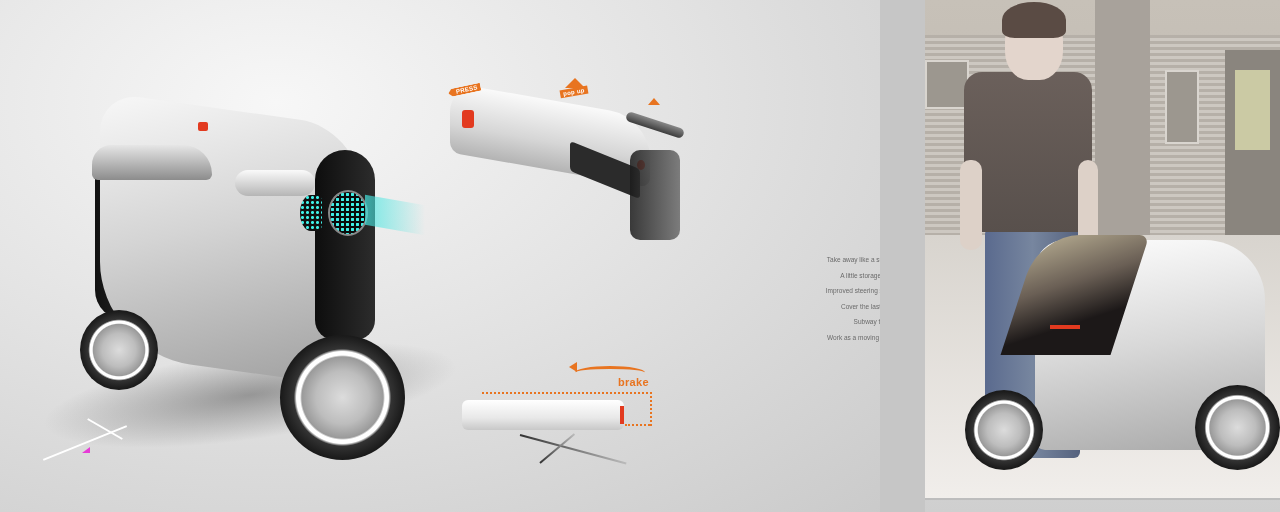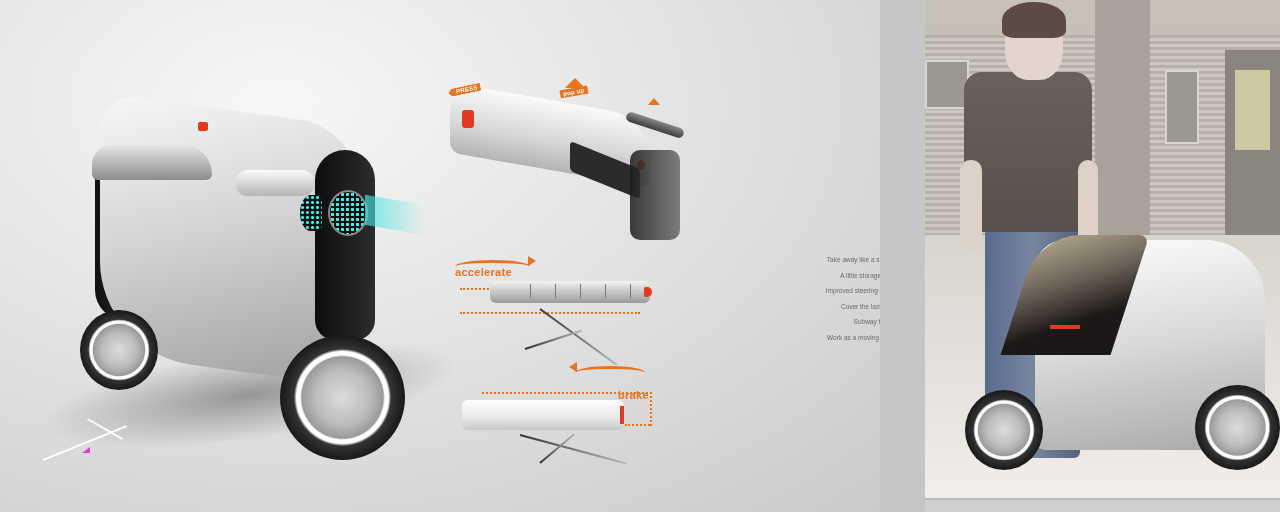--- a/index.html
+++ b/index.html
@@ -70,21 +70,21 @@
   .dots{position:absolute;border:2px dotted #e87420;}
   .accel .d1{left:5px;top:30px;width:180px;height:24px;border-right:none;border-left:none;border-bottom:none;}
   .accel .d2{left:5px;top:54px;width:180px;height:0;border-top:none;border-left:none;border-right:none;}
   .pole{position:absolute;height:2px;background:linear-gradient(90deg,#333,#bbb);transform-origin:left center;}
   .accel .p1{left:85px;top:50px;width:95px;transform:rotate(36deg);}
   .accel .p2{left:70px;top:90px;width:60px;transform:rotate(-18deg);}
   
   .brake{position:absolute;left:460px;top:362px;width:200px;height:105px;}
   .brake .curve-arrow{left:115px;top:4px;width:70px;}
   .brake .curve-arrow::before{content:"";position:absolute;left:-6px;top:-7px;border-right:8px solid #e87420;border-top:5px solid transparent;border-bottom:5px solid transparent;}
-  .brake .lbl{left:158px;top:14px;margin-top:13px;}
+  .brake .lbl{left:158px;top:14px;}
   .brake .bar{position:absolute;left:2px;top:38px;width:162px;height:30px;border-radius:6px;
     background:linear-gradient(180deg,#ffffff,#e8e8e8 60%,#c8c8c8);}
   .brake .bar .tip{position:absolute;right:0;top:6px;width:4px;height:18px;background:#e23a1f;}
   .brake .d1{left:22px;top:30px;width:168px;height:32px;border-left:none;border-bottom:none;}
   .brake .d2{left:165px;top:62px;width:25px;height:0;border-left:none;border-right:none;border-bottom:none;}
   .brake .p1{left:60px;top:72px;width:110px;transform:rotate(15deg);}
   .brake .p2{left:80px;top:100px;width:45px;transform:rotate(-40deg);}
   
   .features{position:absolute;left:770px;top:252px;width:132px;text-align:right;}
   .features .item{font-size:6.5px;color:#6a6a6a;line-height:15.6px;white-space:nowrap;}
@@ -150,36 +150,20 @@
     <div class="lamp1"></div>
     <div class="lamp2"></div>
     <div class="leg"></div>
     <div class="stick"></div>
     <div class="tag press">PRESS</div>
     <div class="arrow-up a1"></div>
     <div class="tag popup">pop up</div>
     <div class="arrow-up a2"></div>
   </div>
 
-  <div class="accel">
-    <div class="curve-arrow"></div>
-    <div class="lbl">accelerate</div>
-    <div class="dots d1"></div>
-    <div class="dots d2"></div>
-    <div class="grip">
-      <div class="seg" style="left:40px"></div>
-      <div class="seg" style="left:65px"></div>
-      <div class="seg" style="left:90px"></div>
-      <div class="seg" style="left:115px"></div>
-      <div class="seg" style="left:140px"></div>
-      <div class="tip"></div>
-    </div>
-    <div class="pole p1"></div>
-    <div class="pole p2"></div>
-  </div>
 
   <div class="brake">
     <div class="curve-arrow"></div>
     <div class="lbl">brake</div>
     <div class="dots d1"></div>
     <div class="dots d2"></div>
     <div class="bar">
       <div class="tip"></div>
     </div>
     <div class="pole p1"></div>

